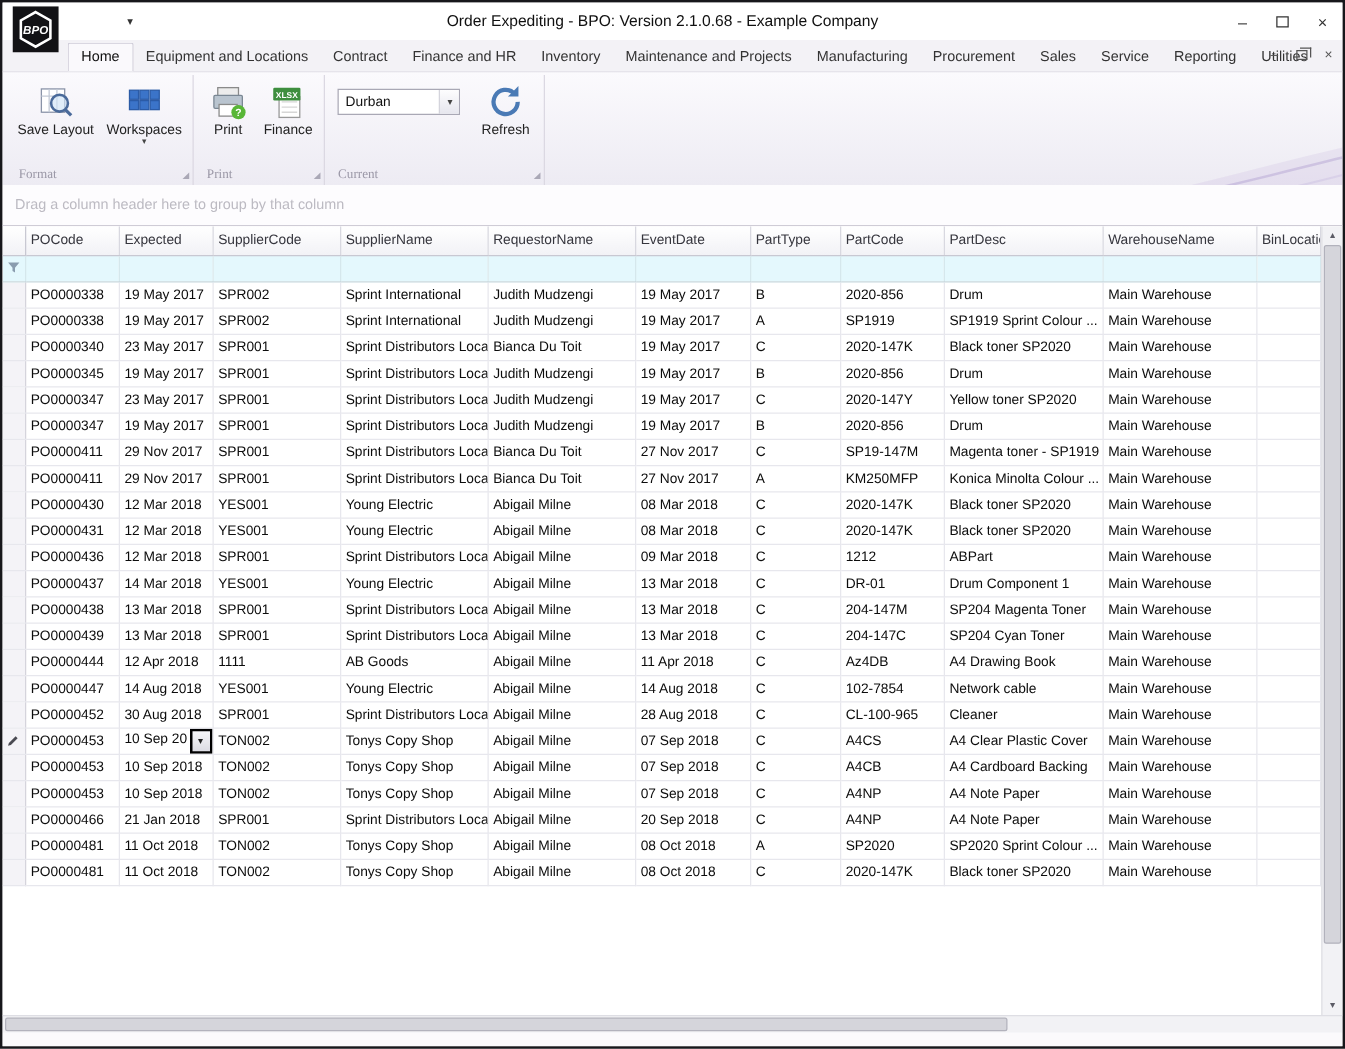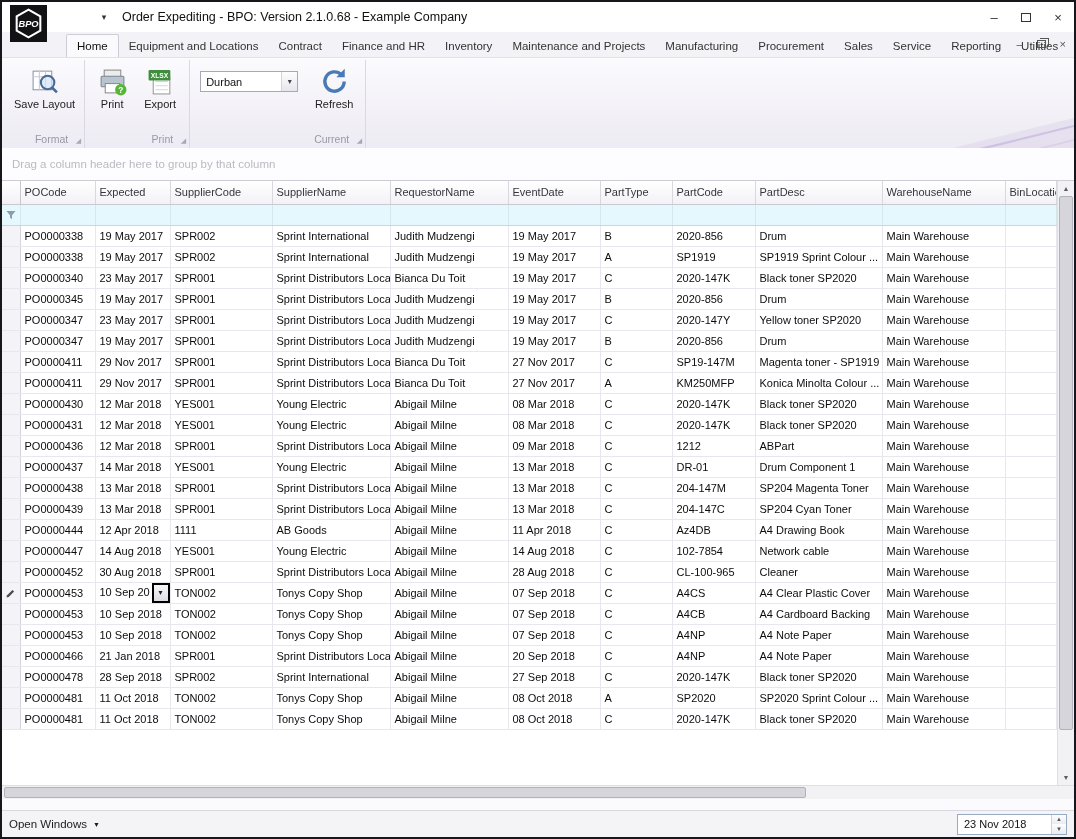--- a/index.html
+++ b/index.html
@@ -5,41 +5,41 @@
   * { margin:0; padding:0; box-sizing:border-box; }
   html,body { width:1076px; height:839px; }
   body { font-family:"Liberation Sans",sans-serif; background:#e8e8e8; }
   .window { width:1076px; height:839px; border:2px solid #17171b; background:#fbfafc;
             display:flex; flex-direction:column; position:relative; overflow:hidden; }
 
   
   .titlebar { flex:0 0 30px; background:#fff; display:flex; align-items:center; position:relative;padding-left:31px; }
   .logo { position:absolute; left:8px; top:3px; width:37px; height:37px; z-index:6; }
   .qat-arrow { margin-left:62px; font-size:9px; color:#333; width:18px; text-align:center; cursor:default; }
-  .title { position:absolute; left:120px; right:136px; text-align:left; font-size:12.5px; color:#101010; }
+  .title { position:absolute; left:120px; right:136px; text-align:center; font-size:12.5px; color:#101010; }
   .win-controls { margin-left:auto; display:flex; z-index:7; }
   .win-btn { width:32px; height:26px; display:flex; align-items:center; justify-content:center; color:#333; font-size:13px; }
   .max-box { width:10px; height:9px; border:1px solid #333; display:inline-block; }
 
   
   .tabrow { flex:0 0 26px; background:#f3f2f6; display:flex; align-items:flex-end; padding-left:52px;
             border-bottom:1px solid #e2e0e8; position:relative; }
-  .tabs-strip { display:flex; align-items:flex-end; height:100%;margin-left:12px; }
+  .tabs-strip { display:flex; align-items:flex-end; height:100%; }
   .tab { padding:5px 10px 5px; font-size:11.5px; color:#333; white-space:nowrap; }
   .tab.active { background:#faf9fc; border:1px solid #cfccd8; border-bottom:none; border-radius:2px 2px 0 0; color:#111; }
   .mdi-controls { position:absolute; right:8px; top:6px; display:flex; gap:14px; align-items:center; color:#555; font-size:11px; }
   .restore-box { width:9px; height:8px; border:1px solid #555; display:inline-block; position:relative; }
   .restore-box:before { content:""; position:absolute; left:2px; top:-3px; width:8px; height:7px; border:1px solid #555; border-bottom:none; border-left:none; }
 
   
   .ribbon { flex:0 0 90px; background:linear-gradient(#fbfafd,#edebf3); display:flex; padding:2px 0 0 3px; position:relative; }
   .rgroup { display:flex; flex-direction:column; border-right:1px solid #dbd8e2; }
   .rgroup-content { flex:1; display:flex; align-items:flex-start; padding:3px 5px 0 5px; gap:2px; }
-  .rgroup-caption { height:16px; display:flex; align-items:center; justify-content:flex-end; color:#9b98a7;
-                    font-size:10.5px; position:relative; padding:0 16px 2px 10px; }
+  .rgroup-caption { height:16px; display:flex; align-items:center; justify-content:flex-start; color:#9b98a7;
+                    font-size:10.5px; position:relative; padding:0 16px 2px 10px;font-family:Liberation Serif, serif; }
   .launcher { position:absolute; right:3px; bottom:4px; font-size:7px; color:#aaa8b6; line-height:1; }
   .rbtn { min-width:58px; display:flex; flex-direction:column; align-items:center; gap:2px; padding:4px 4px 0 4px;
           font-size:11px; color:#222; text-align:center; }
   .rbtn svg { width:29px; height:29px; }
   .rbtn-arrow { font-size:7px; color:#444; line-height:4px; }
   .combo { width:98px; height:21px; background:#fff; border:1px solid #a9a8b5; display:flex; align-items:center;
            font-size:11px; color:#111; padding-left:5px; margin:8px 8px 0 5px; }
   .combo-btn { margin-left:auto; width:16px; height:100%; display:flex; align-items:center; justify-content:center;
                font-size:8px; color:#444; border-left:1px solid #d4d4dc; background:linear-gradient(#fdfdfe,#e6e6ee); }
   .swoosh { position:absolute; right:0; top:112px; pointer-events:none; z-index:0; }
@@ -137,20 +137,34 @@
     <div class="rgroup">
       <div class="rgroup-content">
         <div class="rbtn">
           <svg viewBox="0 0 28 28">
             <rect x="3" y="4" width="18" height="18" fill="#ffffff" stroke="#8a94a8"></rect>
             <path d="M3 9.5 h18 M9 4 v18 M15 4 v18" stroke="#c3cad6" fill="none"></path>
             <circle cx="17" cy="15" r="6.5" fill="rgba(208,228,246,0.65)" stroke="#4a6a9a" stroke-width="2"></circle>
             <line x1="21.5" y1="20" x2="26" y2="24.5" stroke="#4a6a9a" stroke-width="2.5"></line>
           </svg>
           <span>Save Layout</span>
+        </div>
+        <div class="rbtn">
+          <svg viewBox="0 0 28 28">
+            <g fill="#3b74c9" stroke="#2b5ba6">
+              <rect x="2.5" y="5" width="7" height="7"></rect>
+                <rect x="10.5" y="5" width="7" height="7"></rect>
+                <rect x="18.5" y="5" width="7" height="7"></rect>
+              <rect x="2.5" y="13" width="7" height="7"></rect>
+                <rect x="10.5" y="13" width="7" height="7"></rect>
+                <rect x="18.5" y="13" width="7" height="7"></rect>
+            </g>
+          </svg>
+          <span>Workspaces</span>
+          <span class="rbtn-arrow">▾</span>
         </div>
       </div>
       <div class="rgroup-caption">
         <span>Format</span>
         <span class="launcher">◢</span>
       </div>
     </div>
 
     <div class="rgroup">
       <div class="rgroup-content">
@@ -164,21 +178,21 @@
           </svg>
           <span>Print</span>
         </div>
         <div class="rbtn" style="min-width:48px">
           <svg viewBox="0 0 28 28">
             <rect x="7" y="10" width="16" height="16" fill="#ffffff" stroke="#999999"></rect>
             <path d="M9 14h12 M9 18h12 M9 22h12" stroke="#d6d6d6" fill="none"></path>
             <rect x="2.5" y="3" width="21" height="10" rx="1" fill="#3e8e3e"></rect>
             <text x="13" y="10.7" font-size="6.5" fill="#ffffff" text-anchor="middle" font-weight="bold">XLSX</text>
           </svg>
-          <span>Export</span>
+          <span>Finance</span>
         </div>
       </div>
       <div class="rgroup-caption">
         <span>Print</span>
         <span class="launcher">◢</span>
       </div>
     </div>
 
     <div class="rgroup">
       <div class="rgroup-content">
@@ -554,34 +568,20 @@
               <td class="dcell">Abigail Milne</td>
               <td class="dcell">20 Sep 2018</td>
               <td class="dcell">C</td>
               <td class="dcell">A4NP</td>
               <td class="dcell">A4 Note Paper</td>
               <td class="dcell">Main Warehouse</td>
               <td class="dcell"></td>
             </tr>
             <tr class="drow">
               <td class="ind"></td>
-              <td class="dcell">PO0000478</td>
-              <td class="dcell">28 Sep 2018</td>
-              <td class="dcell">SPR002</td>
-              <td class="dcell">Sprint International</td>
-              <td class="dcell">Abigail Milne</td>
-              <td class="dcell">27 Sep 2018</td>
-              <td class="dcell">C</td>
-              <td class="dcell">2020-147K</td>
-              <td class="dcell">Black toner SP2020</td>
-              <td class="dcell">Main Warehouse</td>
-              <td class="dcell"></td>
-            </tr>
-            <tr class="drow">
-              <td class="ind"></td>
               <td class="dcell">PO0000481</td>
               <td class="dcell">11 Oct 2018</td>
               <td class="dcell">TON002</td>
               <td class="dcell">Tonys Copy Shop</td>
               <td class="dcell">Abigail Milne</td>
               <td class="dcell">08 Oct 2018</td>
               <td class="dcell">A</td>
               <td class="dcell">SP2020</td>
               <td class="dcell">SP2020 Sprint Colour ...</td>
               <td class="dcell">Main Warehouse</td>
@@ -615,27 +615,14 @@
 
   <div class="hscroll-row">
     <div class="htrack">
         <div class="hthumb"></div>
       </div>
     <div class="hcorner"></div>
   </div>
 
   <div class="bottom-gap"></div>
 
-  <div class="statusbar">
-    <div class="open-windows">
-      <span>Open Windows</span>
-      <span class="ow-arrow">▼</span>
-    </div>
-    <div class="date-editor">
-      <span>23 Nov 2018</span>
-      <span class="spinner">
-        <span class="spin-btn">▲</span>
-        <span class="spin-btn">▼</span>
-      </span>
-    </div>
-  </div>
 
 </div>
 
 </body></html>

